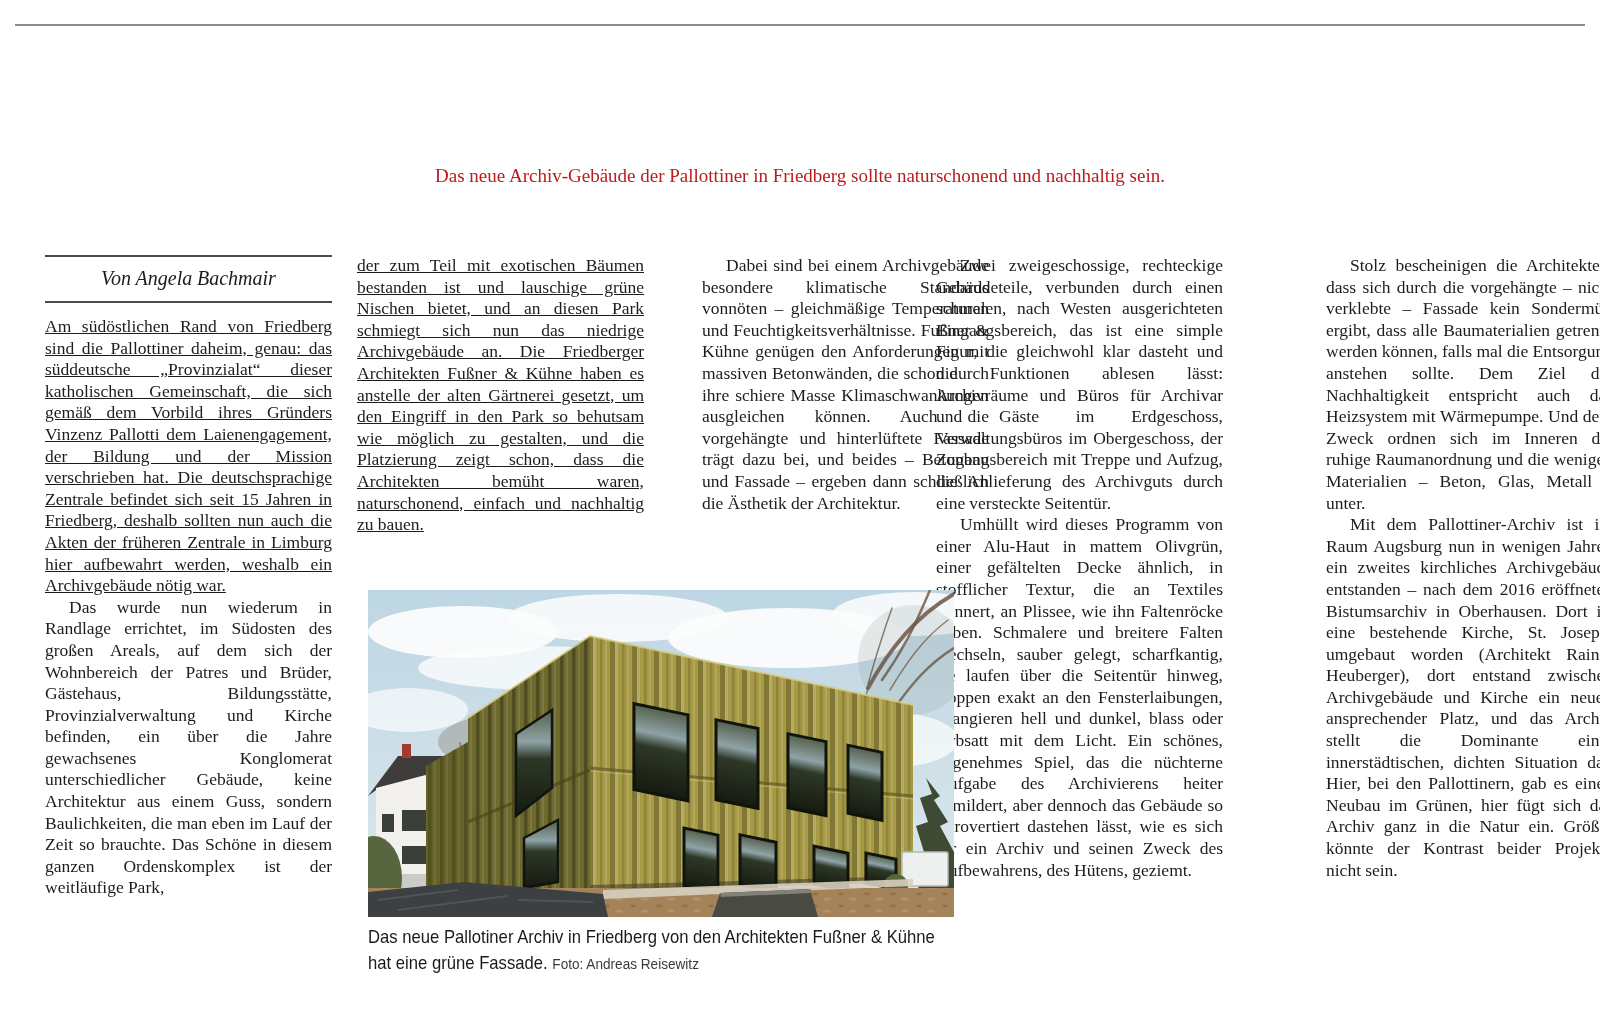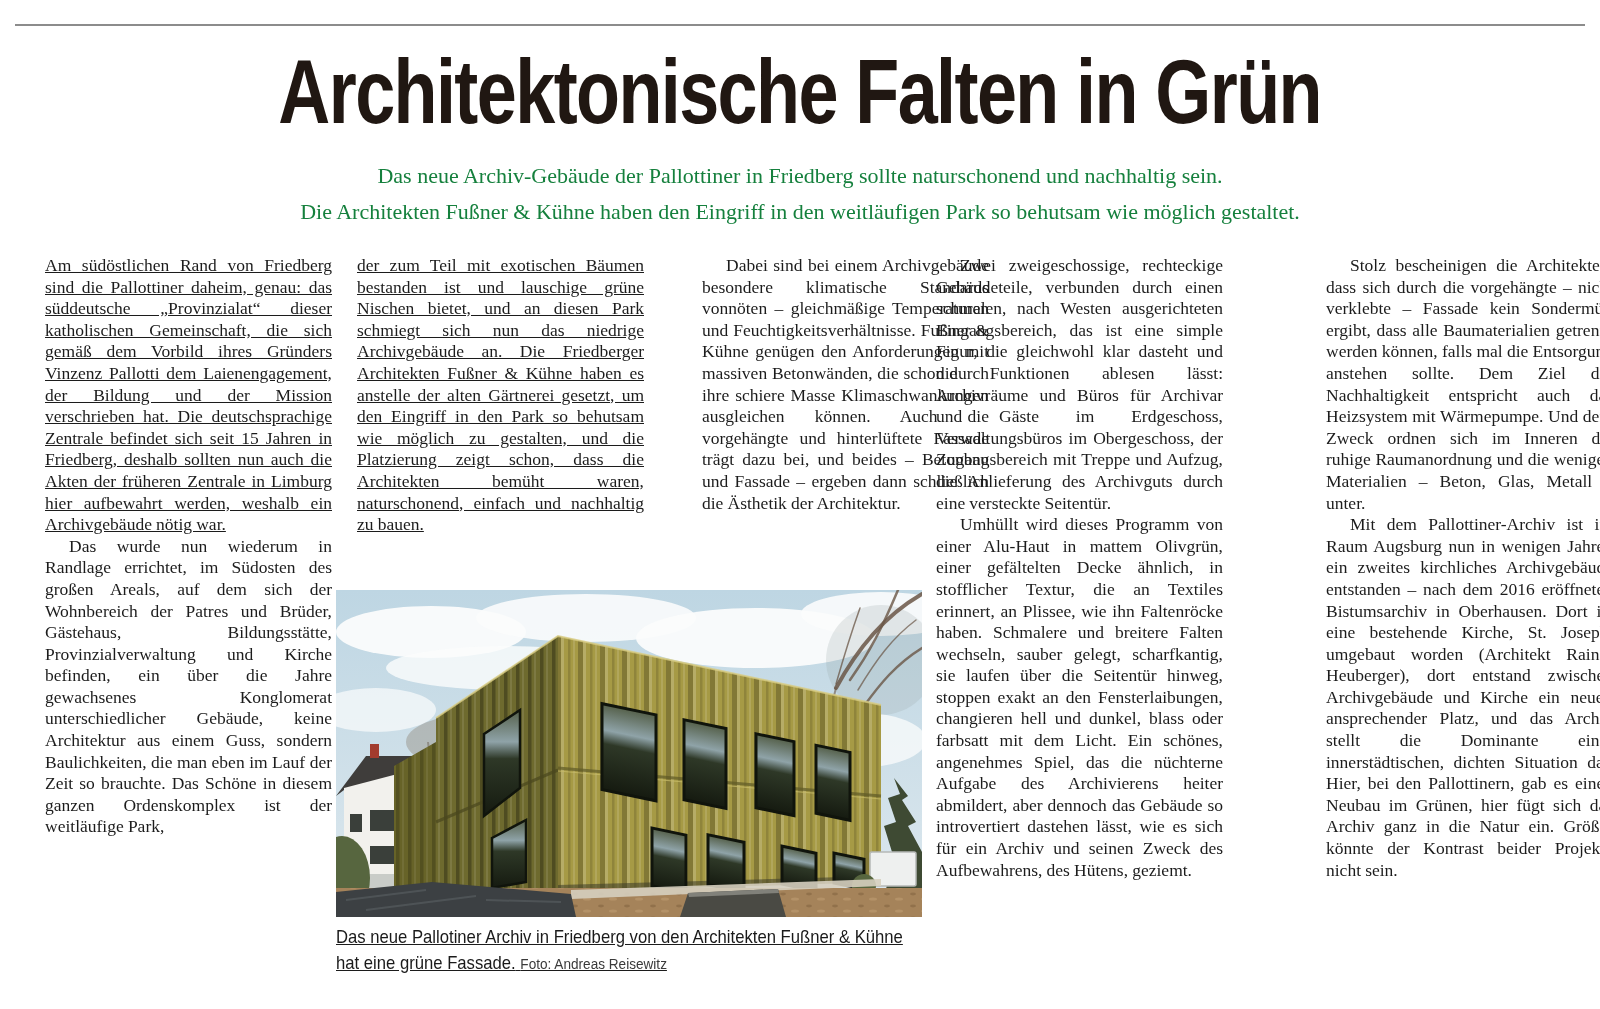--- a/index.html
+++ b/index.html
@@ -8,64 +8,61 @@
     font-family:"Liberation Serif",serif;color:#1c1c1c;
   }
   .top-rule{position:absolute;left:15px;right:15px;top:24px;height:2px;background:#8c8c8c;}
   .headline-wrap{position:absolute;left:0;right:0;top:42px;text-align:center;}
   .headline{
     display:inline-block;font-family:"Liberation Sans",sans-serif;font-weight:700;
     font-size:90px;line-height:100px;letter-spacing:-2px;color:#201712;
     transform:scaleX(0.80);transform-origin:50% 50%;white-space:nowrap;
   }
   .subhead{position:absolute;left:0;right:0;top:158px;text-align:center;
-    font-size:22px;line-height:35.5px;color:#15803d;}
+    font-size:19px;line-height:35.5px;color:#b91c1c;}
   .col{
     position:absolute;top:255px;width:287px;overflow:hidden;
     font-size:17.5px;line-height:21.6px;text-align:justify;
     hyphens:auto;-webkit-hyphens:auto;word-spacing:-0.2px;
   }
   .col p{margin:0;text-indent:24px;}
   .col p.noindent{text-indent:0;text-decoration:underline;}
   #col1{left:45px;height:705px;}
   #col2{left:357px;height:328px;}
   #col3{left:662px;height:328px;margin-left:40px;}
   #col4{left:936px;height:705px;}
   #col5{left:1326px;height:705px;}
   .byline-box{
     border-top:2px solid #4a4a4a;border-bottom:2px solid #4a4a4a;
     text-align:center;font-style:italic;font-size:20px;line-height:24px;
     padding:9px 0 11px 0;margin-bottom:13px;color:#1a1a1a;
   }
-  .figure{position:absolute;left:336px;top:590px;width:688px;text-decoration:underline;}
+  .figure{position:absolute;left:368px;top:590px;width:688px;}
   .figure svg{display:block;}
   .caption-scale{
     width:668px;transform:scaleX(0.877);transform-origin:0 0;
     font-family:"Liberation Sans",sans-serif;font-size:19px;line-height:26px;
     color:#1a1a1a;margin-top:7px;
   }
   .credit{font-size:15.5px;color:#3a3a3a;letter-spacing:0;}
 </style>
 </head>
 <body>
 
 <div class="page">
 
   <div class="top-rule"></div>
 
-  <div class="headline-wrap">
-    <span class="headline">Architektonische Falten in Grün</span>
-  </div>
 
   <div class="subhead">
     <div>Das neue Archiv-Gebäude der Pallottiner in Friedberg sollte naturschonend und nachhaltig sein.</div>
-    <div>Die Architekten Fußner &amp; Kühne haben den Eingriff in den weitläufigen Park so behutsam wie möglich gestaltet.</div>
   </div>
 
   <div class="col" id="col1">
+    <div class="byline-box">Von Angela Bachmair</div>
     <div>
         <p class="noindent">Am südöstlichen Rand von Friedberg sind die Pallottiner daheim, genau: das süddeutsche „Provinzialat“ dieser katholischen Gemeinschaft, die sich gemäß dem Vorbild ihres Gründers Vinzenz Pallotti dem Laienengagement, der Bildung und der Mission verschrieben hat. Die deutschsprachige Zentrale befindet sich seit 15 Jahren in Friedberg, deshalb sollten nun auch die Akten der früheren Zentrale in Limburg hier aufbewahrt werden, weshalb ein Archivgebäude nötig war.</p>
         <p class="">Das wurde nun wiederum in Randlage errichtet, im Südosten des großen Areals, auf dem sich der Wohnbereich der Patres und Brüder, Gästehaus, Bildungsstätte, Provinzialverwaltung und Kirche befinden, ein über die Jahre gewachsenes Konglomerat unterschiedlicher Gebäude, keine Architektur aus einem Guss, sondern Baulichkeiten, die man eben im Lauf der Zeit so brauchte. Das Schöne in diesem ganzen Ordenskomplex ist der weitläufige Park,</p>
       </div>
   </div>
 
   <div class="col" id="col2">
     <div>
         <p class="noindent">der zum Teil mit exotischen Bäumen bestanden ist und lauschige grüne Nischen bietet, und an diesen Park schmiegt sich nun das niedrige Archivgebäude an. Die Friedberger Architekten Fußner &amp; Kühne haben es anstelle der alten Gärtnerei gesetzt, um den Eingriff in den Park so behutsam wie möglich zu gestalten, und die Platzierung zeigt schon, dass die Architekten bemüht waren, naturschonend, einfach und nachhaltig zu bauen.</p>
       </div>

